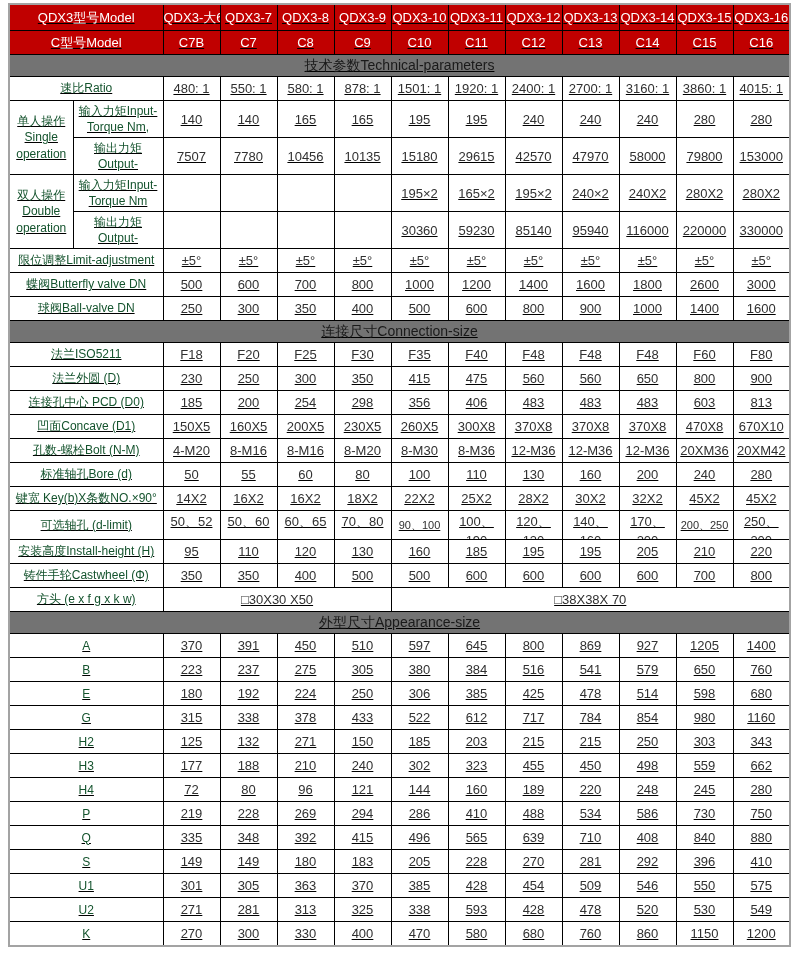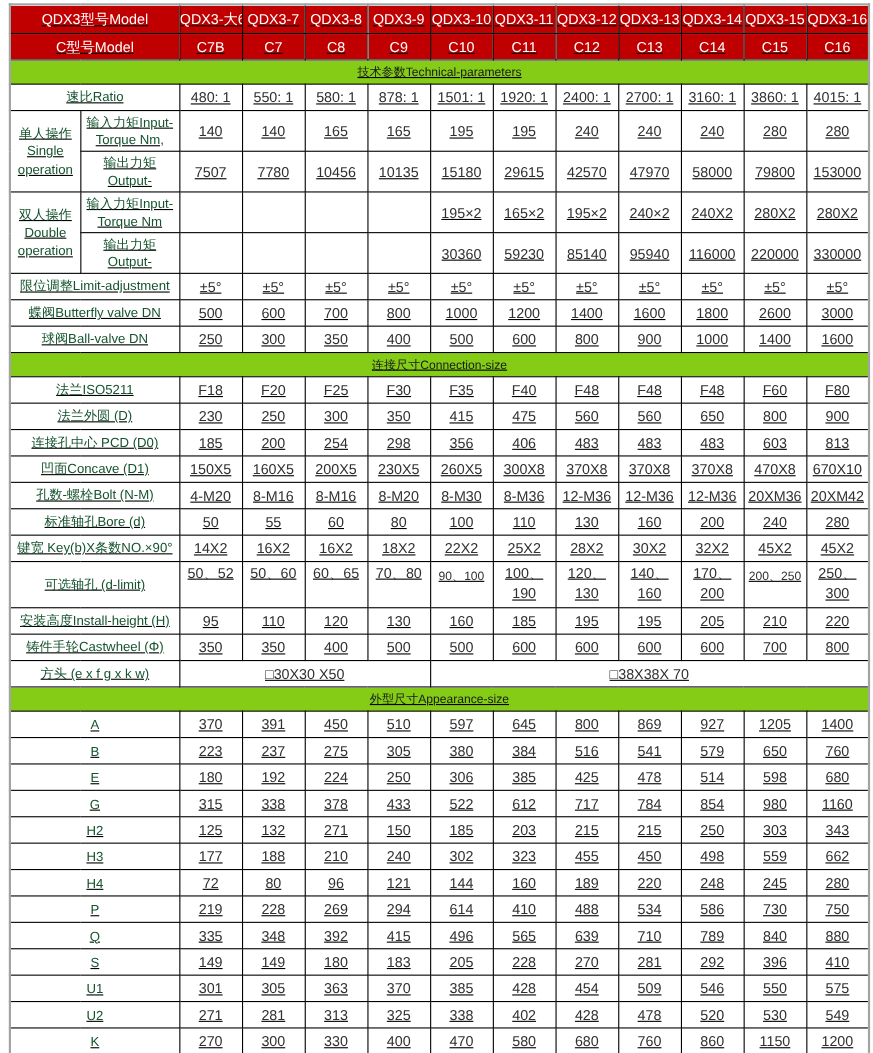--- a/index.html
+++ b/index.html
@@ -2,26 +2,26 @@
 <html><head>
 <meta charset="utf-8">
 <style>
   html,body{margin:0;padding:0;background:#ffffff;}
   body{width:794px;font-family:"Liberation Sans","DejaVu Sans",sans-serif;}
   .wrap{padding:3px 8px 4px 8px;}
   table{border-collapse:collapse;table-layout:fixed;width:778px;border:2px solid #a3a3a3;text-decoration:underline;}
   td{border:1px solid #000;text-align:center;vertical-align:middle;
      font-size:13px;color:#303030;padding:0;overflow:hidden;white-space:nowrap;}
   tr.red td{background:#c00000;color:#ffffff;font-size:13px;}
-  tr.band td{background:#84cc16;color:#1a1a1a;font-size:11px;}
+  tr.band td{background:#737373;color:#1a1a1a;font-size:14px;}
   td.lbl{font-size:12px;color:#14532d;}
   td.pre{white-space:pre-line;line-height:1.35;}
   .h1 td{height:25px;} .h2 td{height:23px;} .hb td{height:21px;}
   .hs td{height:23px;} .ht td{height:36px;} .hc td{height:28px;}
-  .clipbox{height:41px;line-height:19px;overflow:hidden;white-space:normal;}
+  .clipbox{height:27px;line-height:19px;overflow:hidden;white-space:normal;}
   .shrink .clipbox{font-size:11px;line-height:27px;white-space:nowrap;}
 </style>
 </head>
 <body>
 
 <div class="wrap">
   <table>
     <colgroup>
       <col style="width:64px">
         <col style="width:90px">
@@ -461,39 +461,39 @@
           <td>248</td>
           <td>245</td>
           <td>280</td>
         </tr>
         <tr class="hs">
           <td class="lbl" colspan="2">P</td>
           <td>219</td>
           <td>228</td>
           <td>269</td>
           <td>294</td>
-          <td>614</td>
+          <td>286</td>
           <td>410</td>
           <td>488</td>
           <td>534</td>
           <td>586</td>
           <td>730</td>
           <td>750</td>
         </tr>
         <tr class="hs">
           <td class="lbl" colspan="2">Q</td>
           <td>335</td>
           <td>348</td>
           <td>392</td>
           <td>415</td>
           <td>496</td>
           <td>565</td>
           <td>639</td>
           <td>710</td>
-          <td>789</td>
+          <td>408</td>
           <td>840</td>
           <td>880</td>
         </tr>
         <tr class="hs">
           <td class="lbl" colspan="2">S</td>
           <td>149</td>
           <td>149</td>
           <td>180</td>
           <td>183</td>
           <td>205</td>
@@ -518,21 +518,21 @@
           <td>550</td>
           <td>575</td>
         </tr>
         <tr class="hs">
           <td class="lbl" colspan="2">U2</td>
           <td>271</td>
           <td>281</td>
           <td>313</td>
           <td>325</td>
           <td>338</td>
-          <td>402</td>
+          <td>593</td>
           <td>428</td>
           <td>478</td>
           <td>520</td>
           <td>530</td>
           <td>549</td>
         </tr>
         <tr class="hs">
           <td class="lbl" colspan="2">K</td>
           <td>270</td>
           <td>300</td>

